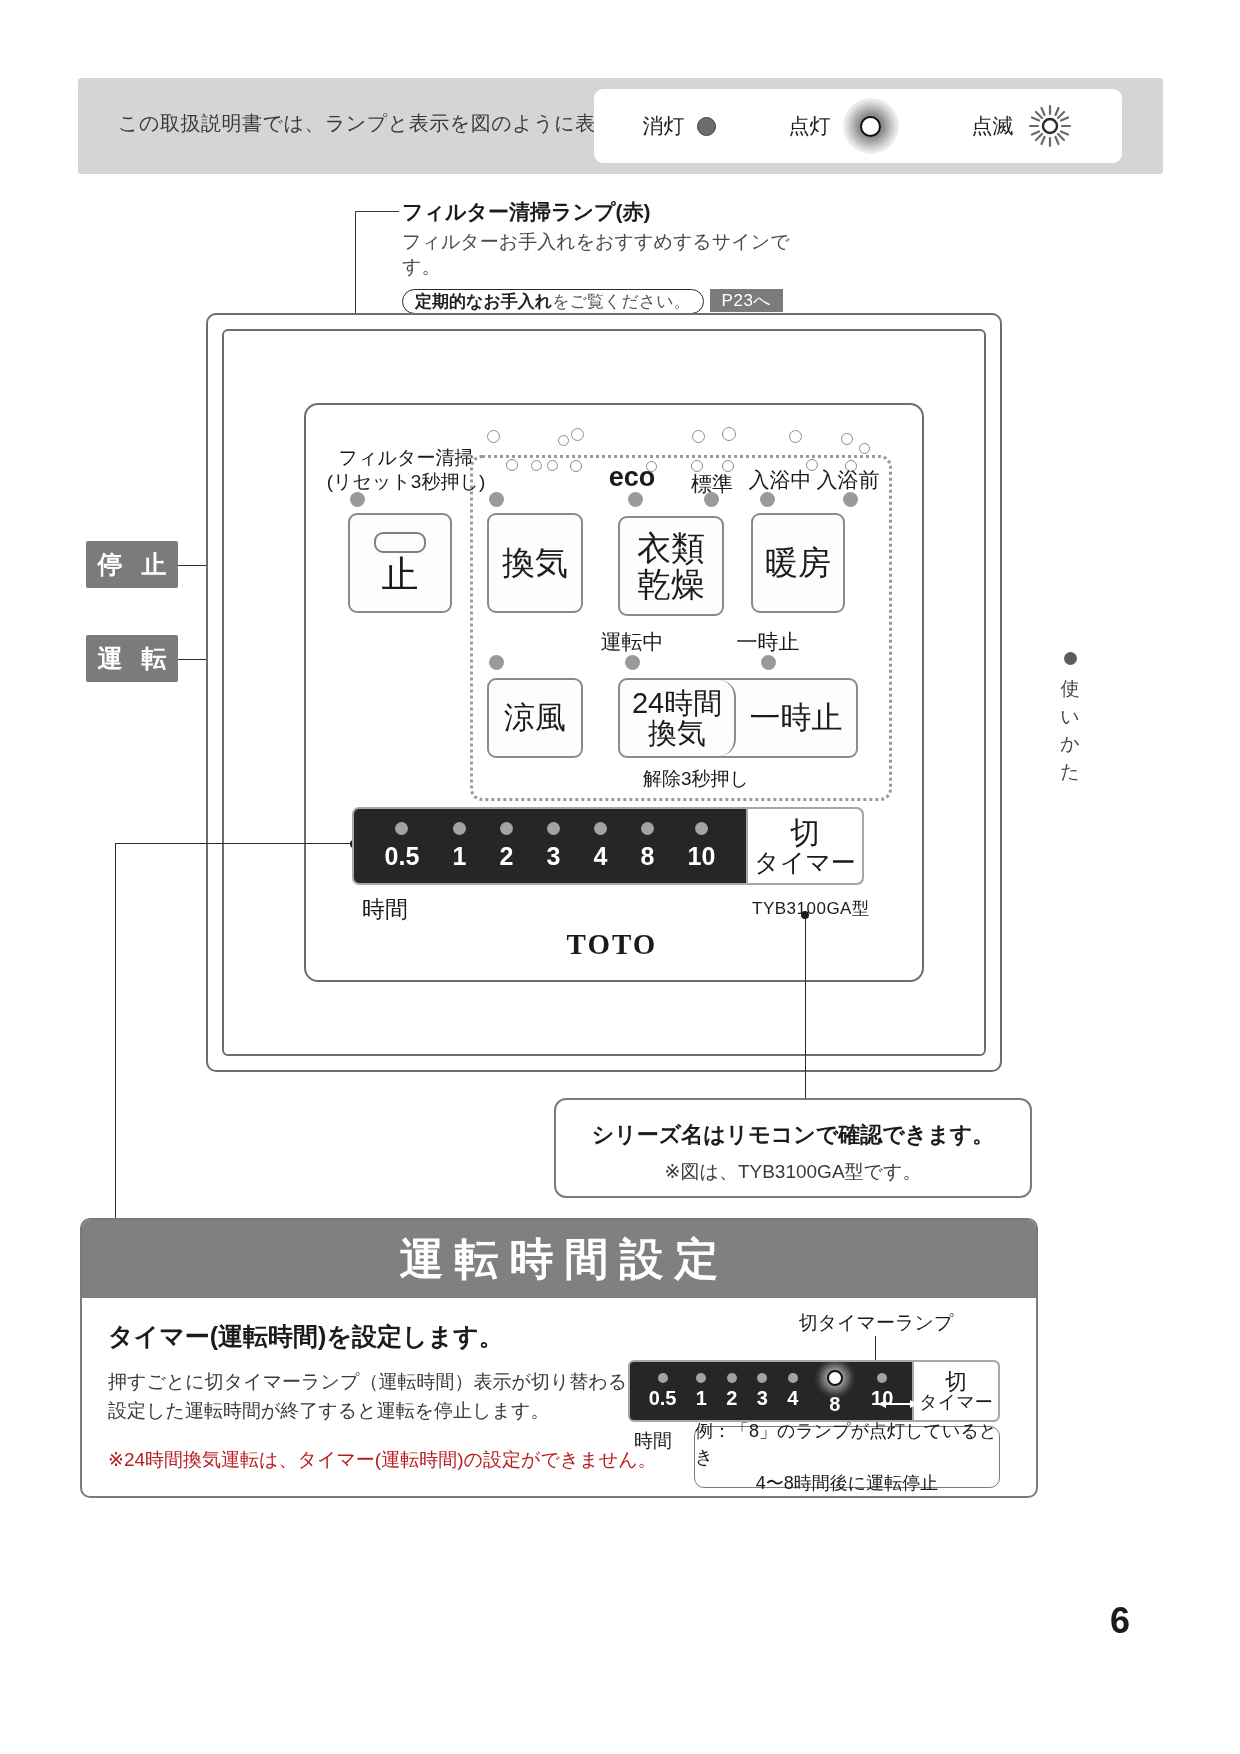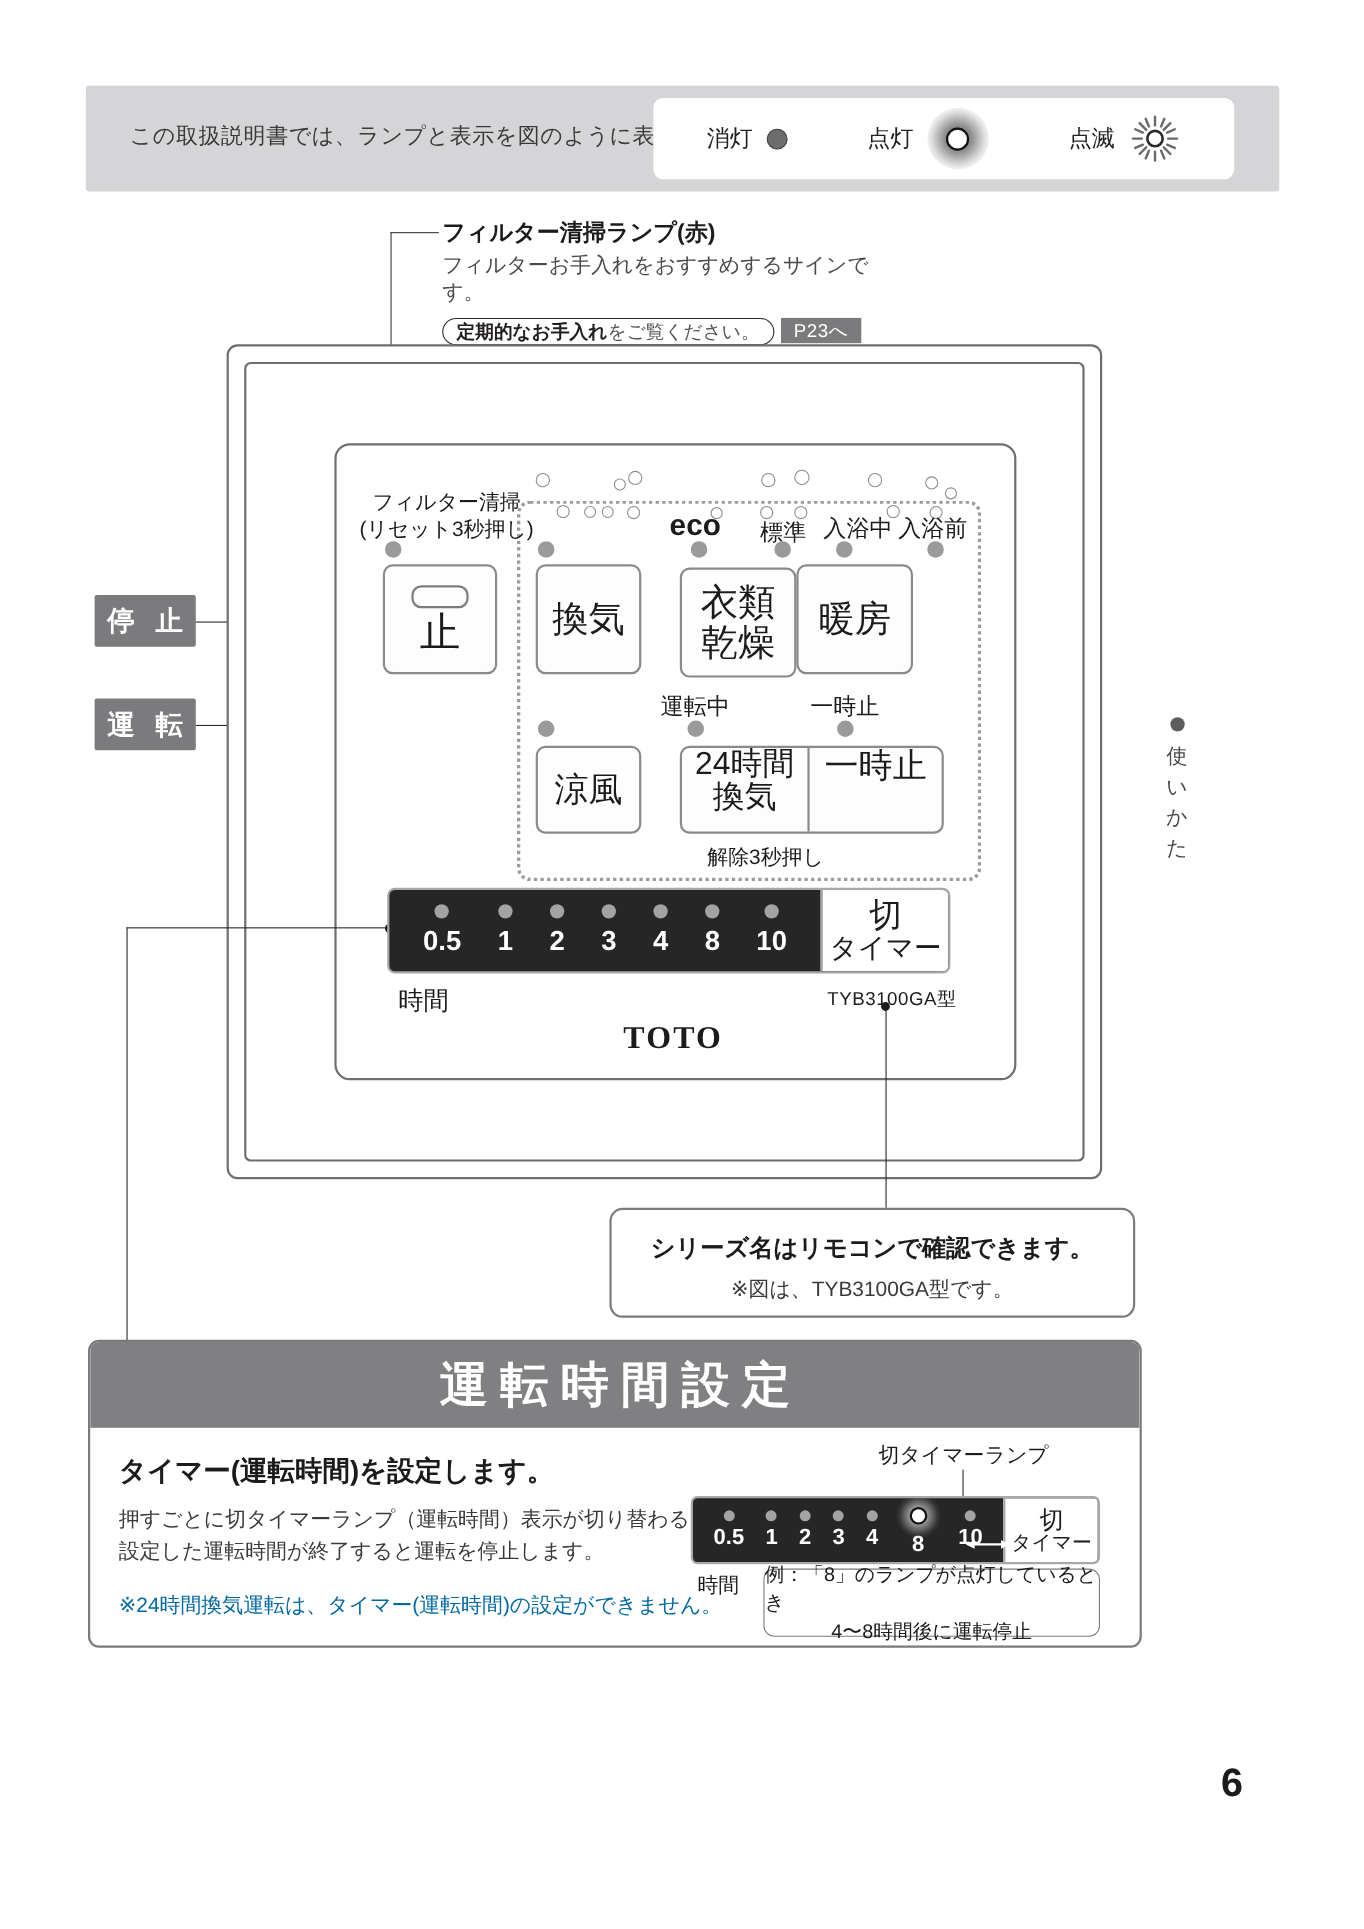--- a/index.html
+++ b/index.html
@@ -213,27 +213,27 @@
   #btn-stop { left: 348px; top: 513px; width: 104px; height: 100px; flex-direction: column; }
   #btn-stop .stop-bar {
     width: 48px; height: 17px;
     border: 2.2px solid #7e7e80;
     border-radius: 9px;
     margin-bottom: 2px;
   }
   #btn-stop .stop-char { font-size: 37px; }
   #btn-vent  { left: 487px; top: 513px; width: 96px;  height: 100px; font-size: 33px; }
   #btn-dry   { left: 618px; top: 516px; width: 106px; height: 100px; }
-  #btn-heat  { left: 724px; top: 513px; width: 106px; height: 100px; font-size: 33px; }
+  #btn-heat  { left: 751px; top: 513px; width: 94px; height: 100px; font-size: 33px; }
   #btn-cool  { left: 487px; top: 678px; width: 96px;  height: 80px; font-size: 31px; }
   #btn-24h   { left: 618px; top: 678px; width: 240px; height: 80px; padding: 0; }
   #btn-24h .half {
     height: 100%;
-    display: flex; align-items: flex-start; justify-content: center;
-    text-align: center; line-height: 1.05;
+    display: flex; align-items: center; justify-content: center;
+    text-align: center; line-height: 1.05; border-radius: 17px;
   }
   #btn-24h .half.left  { width: 116px; font-size: 29px; border-right: 2px solid #8a8a8c; }
   #btn-24h .half.right { width: 122px; font-size: 31px; }
 
   
   #timer-strip {
     left: 352px; top: 807px;
     width: 512px; height: 78px;
     border: 2.5px solid #a8a8aa;
     border-radius: 7px;
@@ -319,21 +319,21 @@
     display: flex; align-items: center; justify-content: center;
     color: #ffffff;
     font-size: 44px;
     font-weight: bold;
     letter-spacing: 11px;
     text-indent: 11px;
   }
   #bottom-body { position: relative; height: 198px; }
   #bottom-head2 { position:absolute; left: 26px; top: 22px; font-size: 25px; font-weight: bold; color: #1b1b1b; }
   #bottom-p1 { position:absolute; left: 26px; top: 70px; font-size: 19px; color: #3a3a3a; line-height: 1.5; }
-  #bottom-p2 { position:absolute; left: 26px; top: 148px; font-size: 19px; color: #0369a1; line-height: 1.5; }
+  #bottom-p2 { position:absolute; left: 26px; top: 148px; font-size: 19px; color: #b91c1c; line-height: 1.5; }
 
   
   #mini-caption { position:absolute; left: 684px; top: 12px; width: 220px; text-align:center; font-size: 19px; color:#1b1b1b; }
   #mini-caption-line { position:absolute; left: 793px; top: 38px; width:0; height: 24px; border-left: 1.4px solid #2b2b2b; }
   #mini-strip {
     position: absolute; left: 546px; top: 62px;
     width: 372px; height: 62px;
     border: 2px solid #a8a8aa;
     border-radius: 6px;
     background: #262626;

